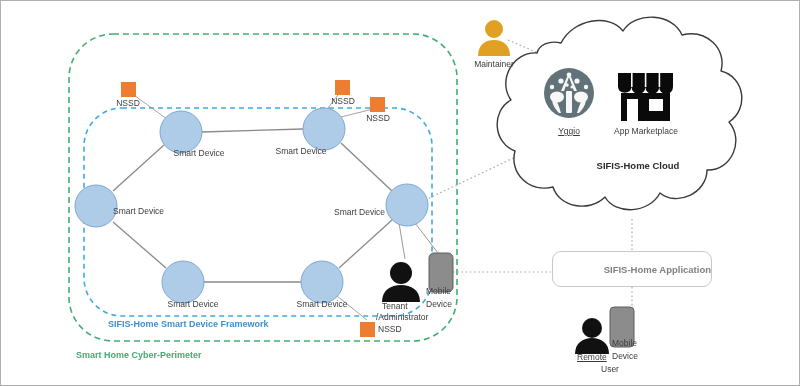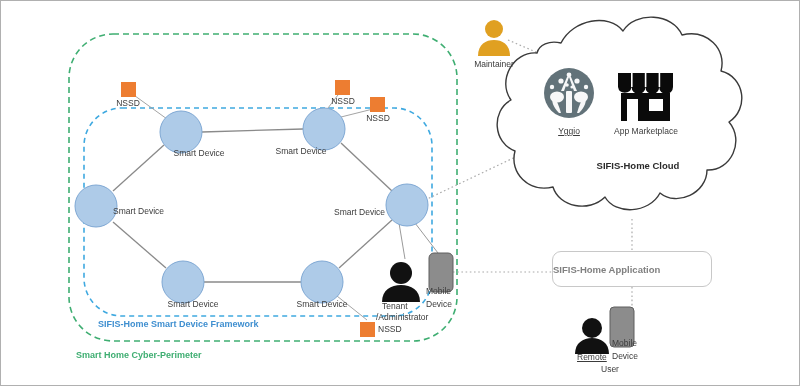--- a/index.html
+++ b/index.html
@@ -36,21 +36,21 @@
   .lbl-center {
     transform: translateX(-50%);
     text-align: center;
   }
   .boundary-label {
     position: absolute;
     font-size: 9px;
     font-weight: bold;
     white-space: nowrap;
   }
-  #framework-label { color: #3f8fd0; }
+  #framework-label { color: #3f8fd0; margin-left: 10px; }
   #perimeter-label { color: #3fae72; }
   .cloud-label {
     position: absolute;
     font-size: 9.5px;
     font-weight: bold;
     color: #2b2b2b;
     white-space: nowrap;
     transform: translateX(-50%);
     margin-left: 8px;
   }
@@ -68,21 +68,21 @@
     left: 551px;
     top: 250px;
     width: 160px;
     height: 36px;
     border: 1px solid #c8c8c8;
     border-radius: 9px;
     background: #ffffff;
     box-sizing: border-box;
     display: flex;
     align-items: center;
-    justify-content: flex-start;
+    justify-content: flex-end;
   }
   #app-box-text {
     font-size: 9.5px;
     font-weight: bold;
     color: #808080;
     white-space: nowrap;
   }
 </style>
 </head>
 <body>

